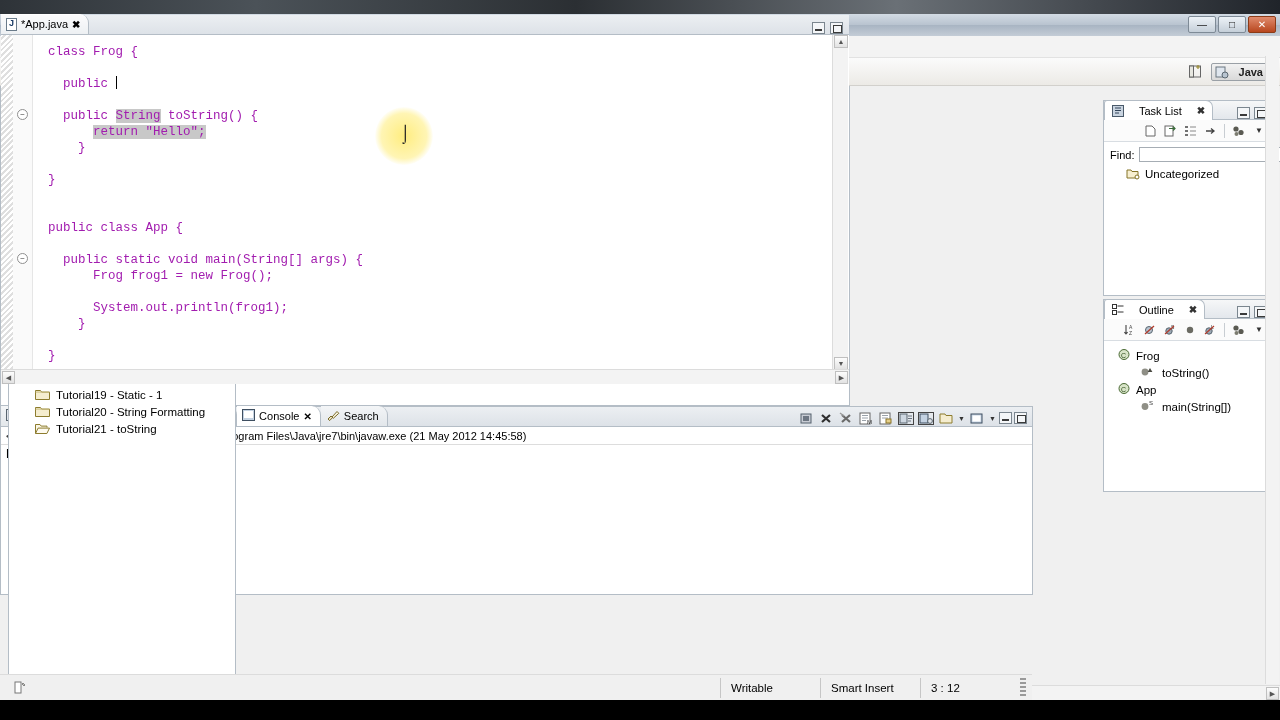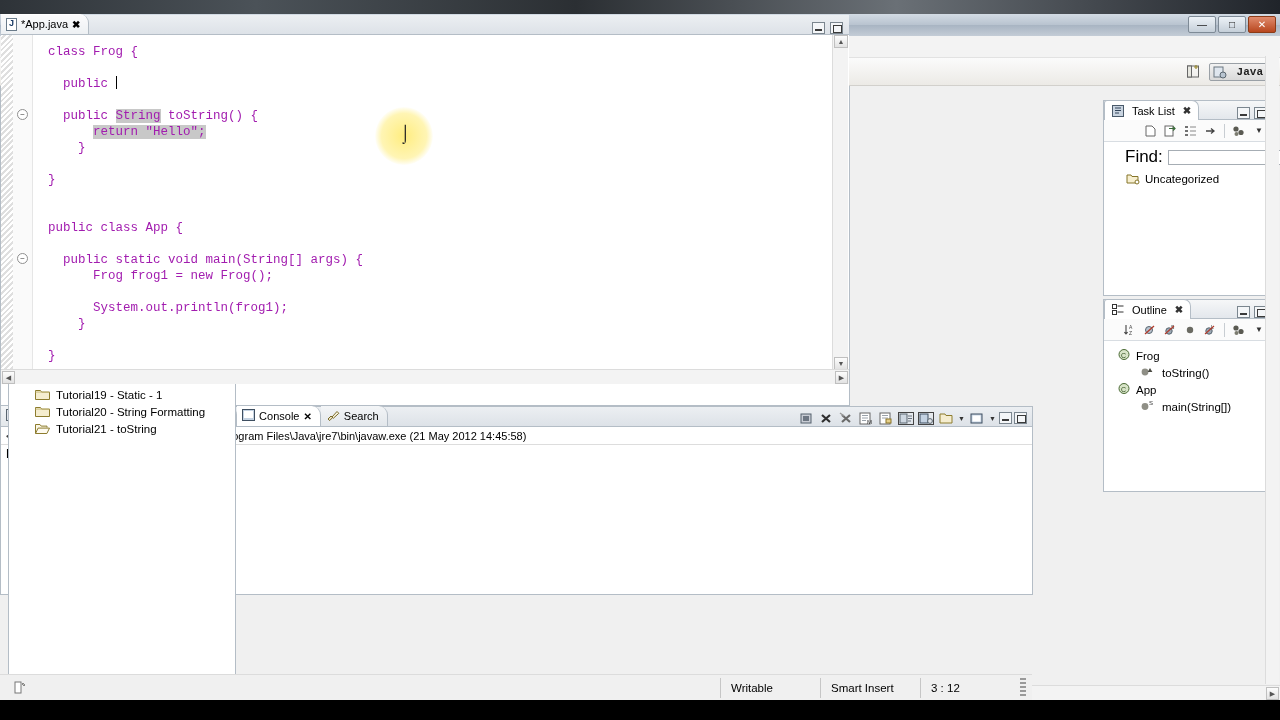--- a/index.html
+++ b/index.html
@@ -50,27 +50,27 @@
     font-size:13px; color:#5b5b50; }
   .tb svg { display:block; }
   .tb-arrow { width:11px; height:22px; display:inline-flex; align-items:center; justify-content:center;
     font-size:7px; color:#333; }
   .tb-sep { width:1px; height:18px; margin:0 4px;
     background:repeating-linear-gradient(180deg,#b5b5b0 0 2px, transparent 2px 4px); }
   .tb.boxed { border:1px solid #9aa0a6; background:#e6eaf0; border-radius:2px; width:20px; height:20px; }
   .persp-btn { margin-left:auto; display:flex; align-items:center; gap:4px; padding-right:10px; }
   .persp-java { display:flex; align-items:center; gap:10px; border:1px solid #9aa0a6;
     background:linear-gradient(180deg,#f2f2f2,#d9d9d9); border-radius:2px; padding:1px 6px 1px 3px;
-    font-size:11px; font-weight:bold; color:#222;font-family:Liberation Mono, monospace; }
+    font-size:11px; font-weight:bold; color:#222; }
 
   
   .panel { position:absolute; background:#fff; border:1px solid #b4bdc6; }
   .vtabs { height:19px; background:linear-gradient(180deg,#f6f7f8,#e3e7ec);
     border-bottom:1px solid #b4bdc6; display:flex; align-items:flex-end; position:relative; }
-  .vtab { height:19px; display:flex; align-items:center; gap:8px; padding:0 7px;
+  .vtab { height:19px; display:flex; align-items:center; gap:15px; padding:0 7px;
     font-size:11px; color:#000; background:transparent; position:relative; }
   .vtab.active { background:#fff; border-top-left-radius:3px; border-top-right-radius:7px;
     border-left:1px solid #b4bdc6; border-top:1px solid #b4bdc6; border-right:1px solid #b4bdc6;
     margin-bottom:-1px; height:20px; }
   .vtab .x { font-size:10px; color:#333; font-weight:bold; }
   .vtab-ctrls { margin-left:auto; display:flex; align-items:center; gap:4px; padding-right:5px; }
   .vctl { width:13px; height:12px; border:1px solid #7b868f; background:#f4f6f8; position:relative; }
   .vctl.min:after { content:""; position:absolute; left:2px; bottom:2px; width:7px; height:2px; background:#3a3a3a; }
   .vctl.max:after { content:""; position:absolute; left:2px; top:2px; width:7px; height:6px;
     border:1px solid #3a3a3a; }
@@ -128,21 +128,21 @@
 
   .cursor-glow { position:absolute; left:375px; top:93px; width:58px; height:58px;
     border-radius:50%; background:radial-gradient(circle,rgba(255,236,120,.95) 0%,rgba(255,238,130,.6) 55%,rgba(255,240,150,0) 72%);
     pointer-events:none; z-index:6; }
   .ibeam { position:absolute; left:400px; top:110px; z-index:7; font-size:17px; color:#222;
     font-family:"Liberation Serif",serif; }
 
   
   #task-list { left:1103px; top:86px; width:170px; height:196px; }
   .find-row { display:flex; align-items:center; gap:5px; padding:5px 4px 3px 6px; }
-  .find-label { font-size:17px; color:#000;margin-left:15px; }
+  .find-label { font-size:11px; color:#000; }
   .find-input { flex:1; height:15px; border:1px solid #a6adb4; background:#fff; }
   .task-row { display:flex; align-items:center; gap:5px; font-size:11.5px; padding-left:22px;
     height:18px; }
 
   
   #outline { left:1103px; top:285px; width:170px; height:193px; }
   .out-row { display:flex; align-items:center; gap:4px; font-size:11.5px; height:17px; }
 
   
   #console-area { left:240px; top:481px; width:1033px; height:189px; border:1px solid #b4bdc6;

